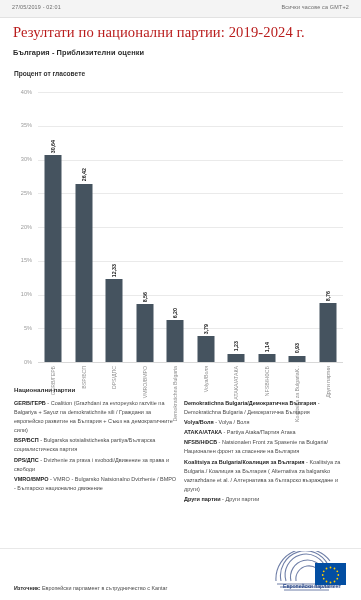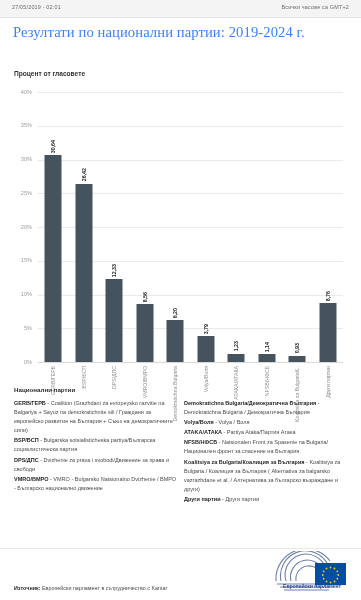--- a/index.html
+++ b/index.html
@@ -17,21 +17,21 @@
     position:absolute;left:0;top:0;width:361px;height:17px;
     background:#f4f4f4;border-bottom:1px solid #e2e2e2;
   }
   .topbar .left{position:absolute;left:12px;top:4px;font-size:5.4px;color:#6b6b6b;letter-spacing:.2px;}
   .topbar .right{position:absolute;right:12px;top:4px;font-size:5.4px;color:#6b6b6b;letter-spacing:.2px;}
 
   
   .hdr{position:absolute;left:13px;top:24px;width:340px;}
   .hdr h1{
     margin:0;font-family:"Liberation Serif", serif;
-    font-size:14.6px;font-weight:400;color:#3b82f6;letter-spacing:.1px;
+    font-size:14.6px;font-weight:400;color:#b91c1c;letter-spacing:.1px;
     white-space:nowrap;
   }
   .hdr h2{
     margin:7px 0 0 0;font-size:7.4px;font-weight:bold;color:#2b2b2b;letter-spacing:.1px;
   }
 
   
   .chart-wrap{position:absolute;left:0;top:60px;width:361px;height:325px;}
   .chart-title{position:absolute;left:14px;top:10px;font-size:6.6px;font-weight:bold;color:#333;}
 
@@ -87,20 +87,21 @@
 
 <div class="page">
 
   <div class="topbar">
     <div class="left">27/05/2019 - 02:01</div>
     <div class="right">Всички часове са GMT+2</div>
   </div>
 
   <div class="hdr">
     <h1>Резултати по национални партии: 2019-2024 г.</h1>
+    <h2>България - Приблизителни оценки</h2>
   </div>
 
   <div class="chart-wrap">
     <div class="chart-title">Процент от гласовете</div>
     <div class="plot">
       <div id="gridlines">
           <div class="axis-base" style="top: 270px;"></div>
           <div class="grid-line" style="top: 236.25px;"></div>
           <div class="grid-line" style="top: 202.5px;"></div>
           <div class="grid-line" style="top: 168.75px;"></div>

